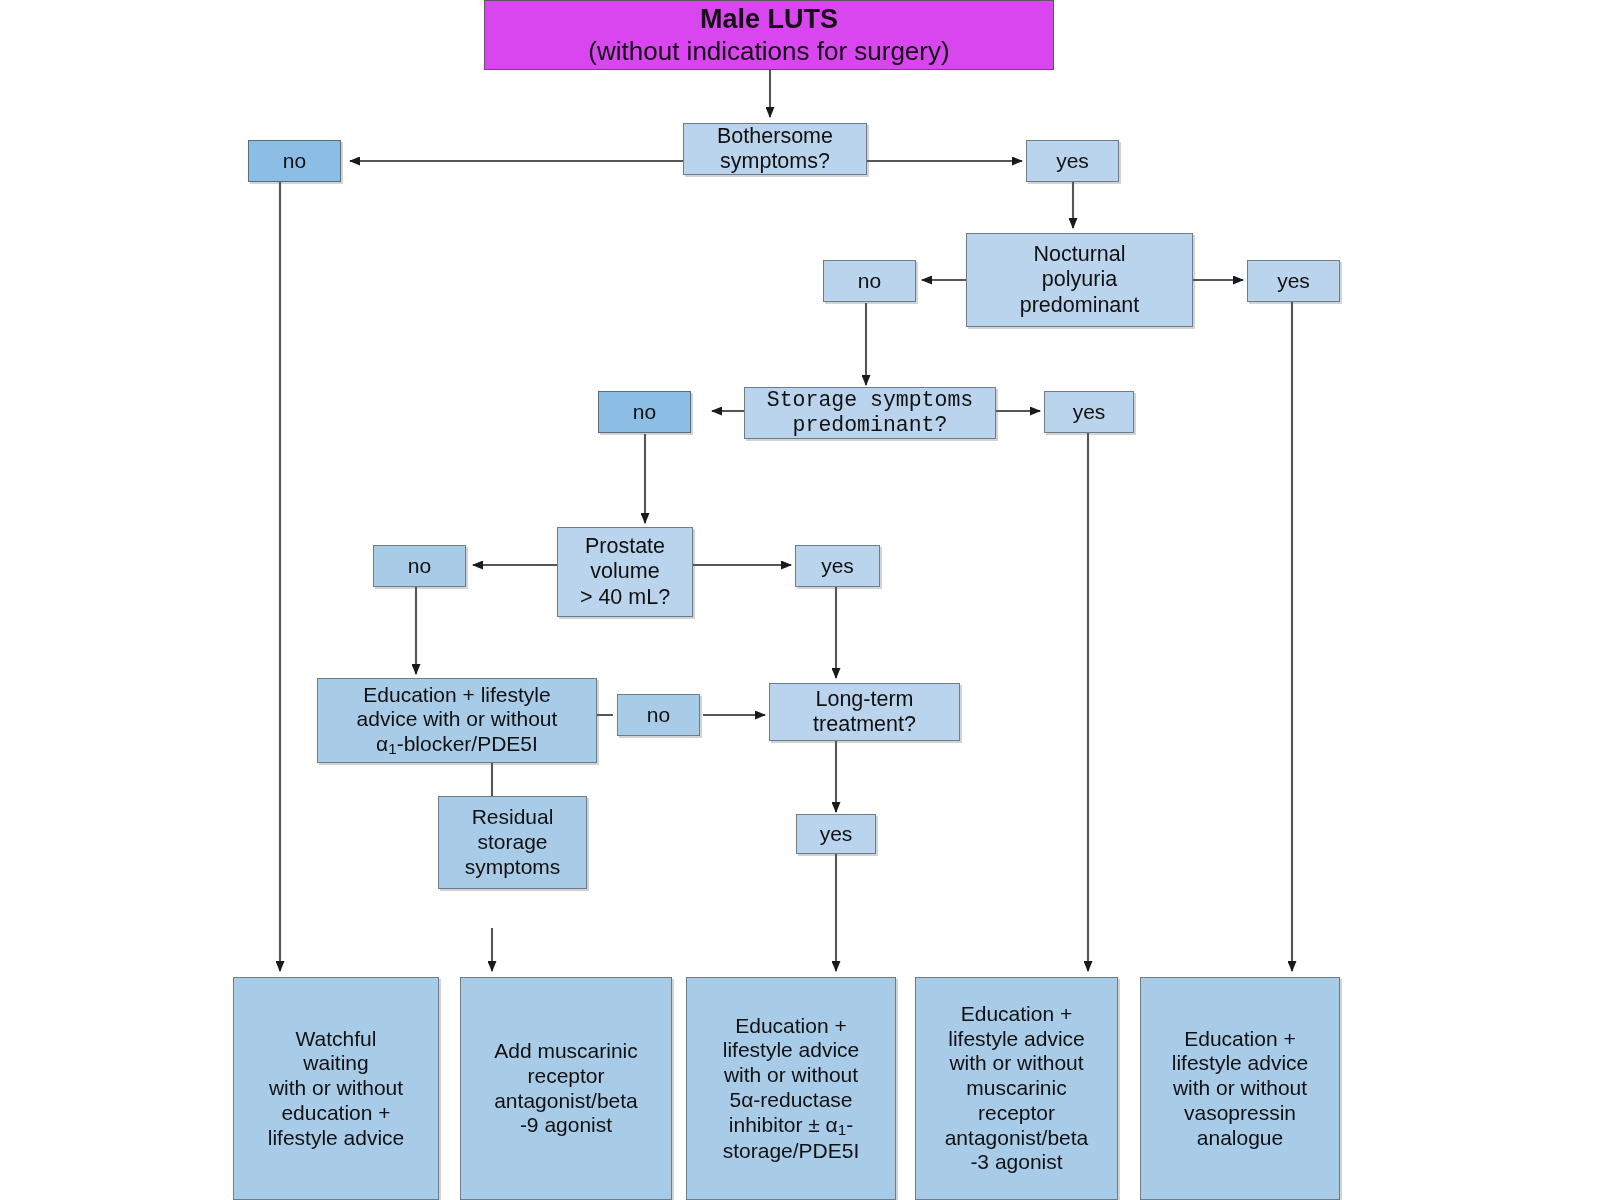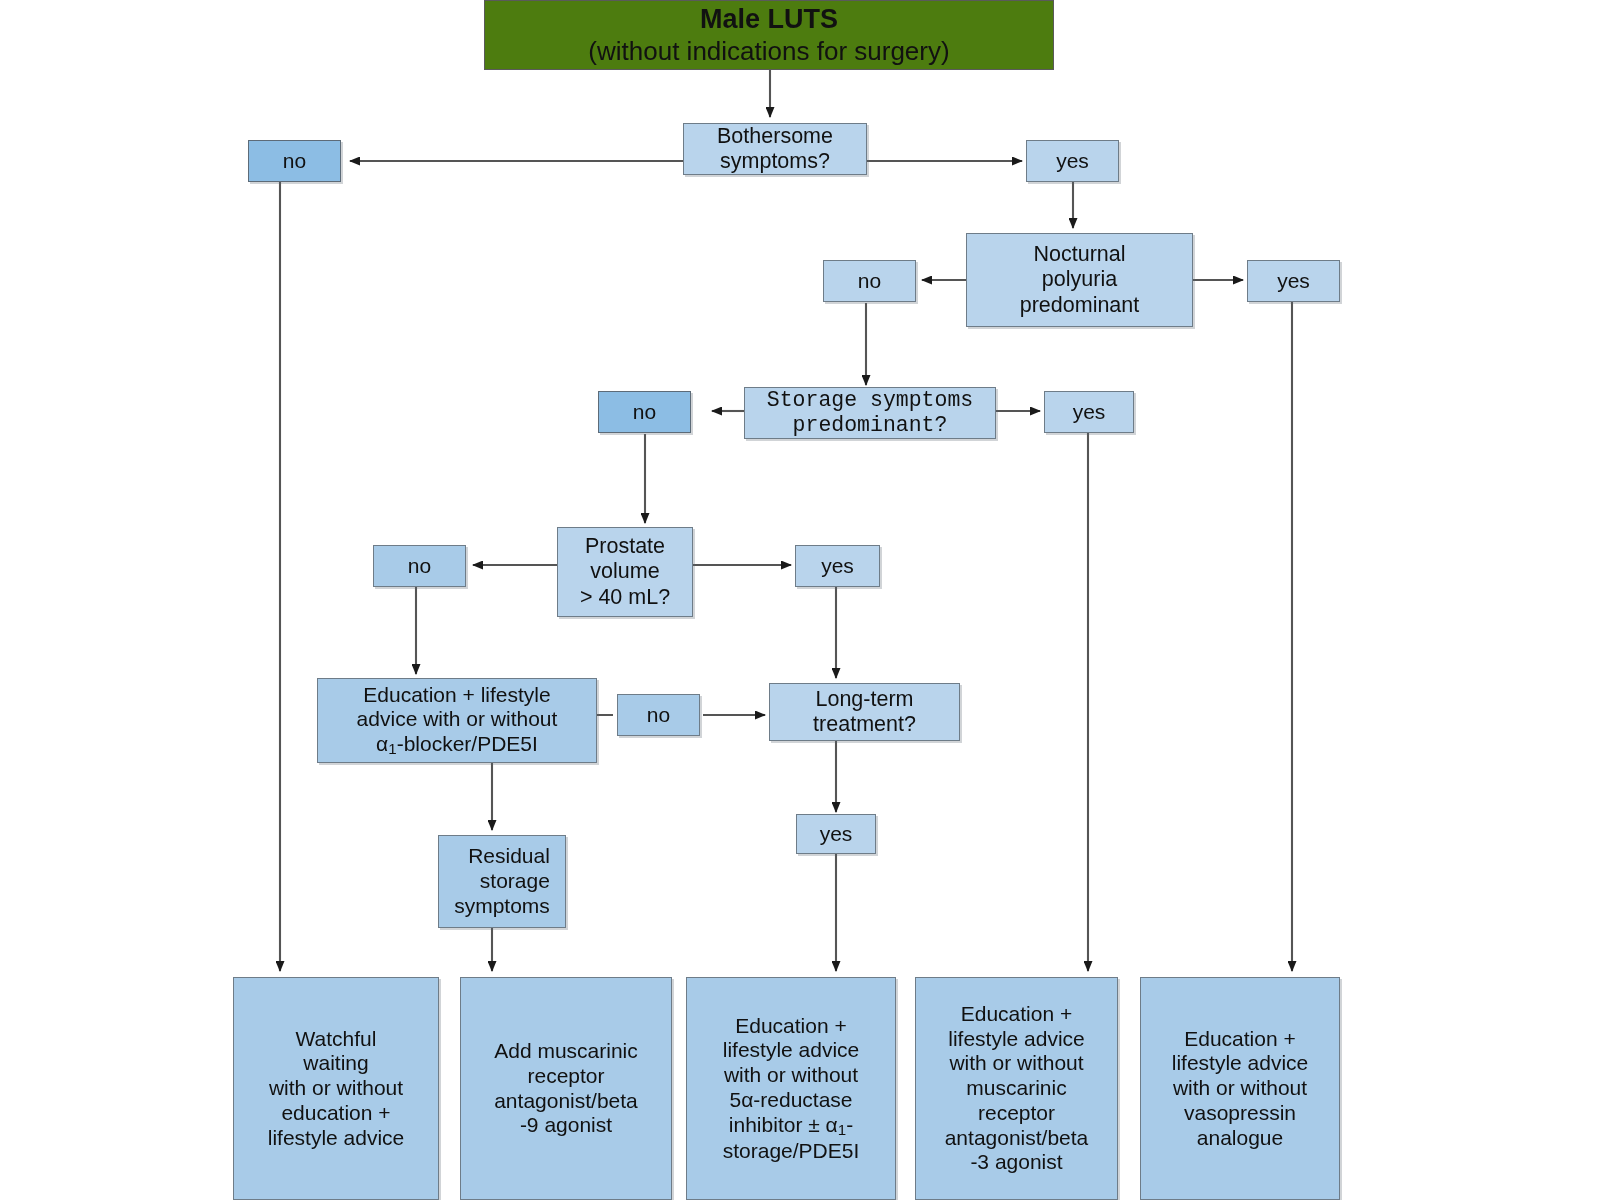--- a/index.html
+++ b/index.html
@@ -20,21 +20,21 @@
     box-sizing: border-box;
     display: flex;
     align-items: center;
     justify-content: center;
     text-align: center;
     color: #111111;
     line-height: 1.18;
     white-space: pre-line;
   }
   .n-white {
-    background: #4d7c0f;
+    background: #d946ef;
     border: 1.5px solid #5a5a5a;
   }
   .n-blue {
     background: #a8cbe8;
     border: 1.5px solid #6e7c88;
     box-shadow: 2px 2px 0 rgba(90,100,110,0.28);
   }
   .n-blue-lt {
     background: #b9d4ec;
     border: 1.5px solid #6e7c88;
@@ -171,21 +171,21 @@
     <div><span>α</span><sub>1</sub><span>-blocker/PDE5I</span></div>
   </div>
 
   <div class="node n-blue f-yn" style="left:617px; top:694px; width:83px; height:42px;">no</div>
 
   <div class="node n-blue-lt f-dec" style="left:769px; top:683px; width:191px; height:58px;">Long-term
 treatment?</div>
 
   <div class="node n-blue-lt f-yn" style="left:796px; top:814px; width:80px; height:40px;">yes</div>
 
-  <div class="node n-blue f-edu" style="left:410px; top:835px; width:128px; height:93px;text-align:right;">Residual
+  <div class="node n-blue f-edu" style="left:410px; top:796px; width:149px; height:93px;">Residual
 storage
 symptoms</div>
 
   <div class="node n-blue f-term" style="left:233px; top:977px; width:206px; height:223px;">Watchful
 waiting
 with or without
 education +
 lifestyle advice</div>
 
   <div class="node n-blue f-term" style="left:460px; top:977px; width:212px; height:223px;">Add muscarinic

